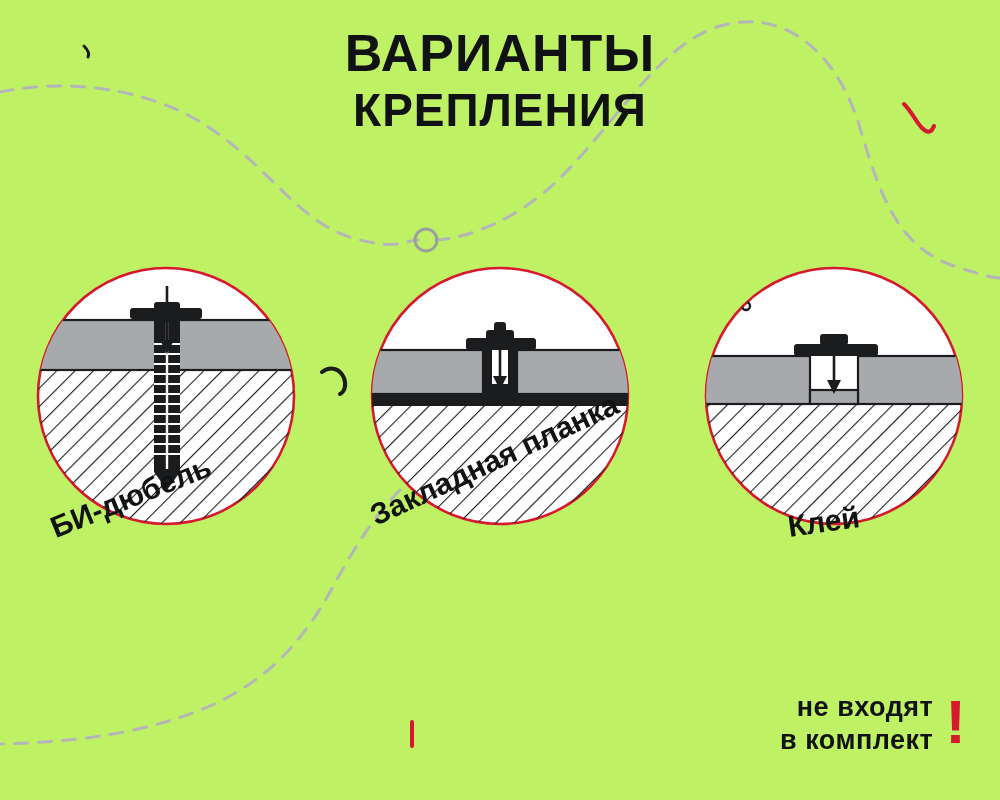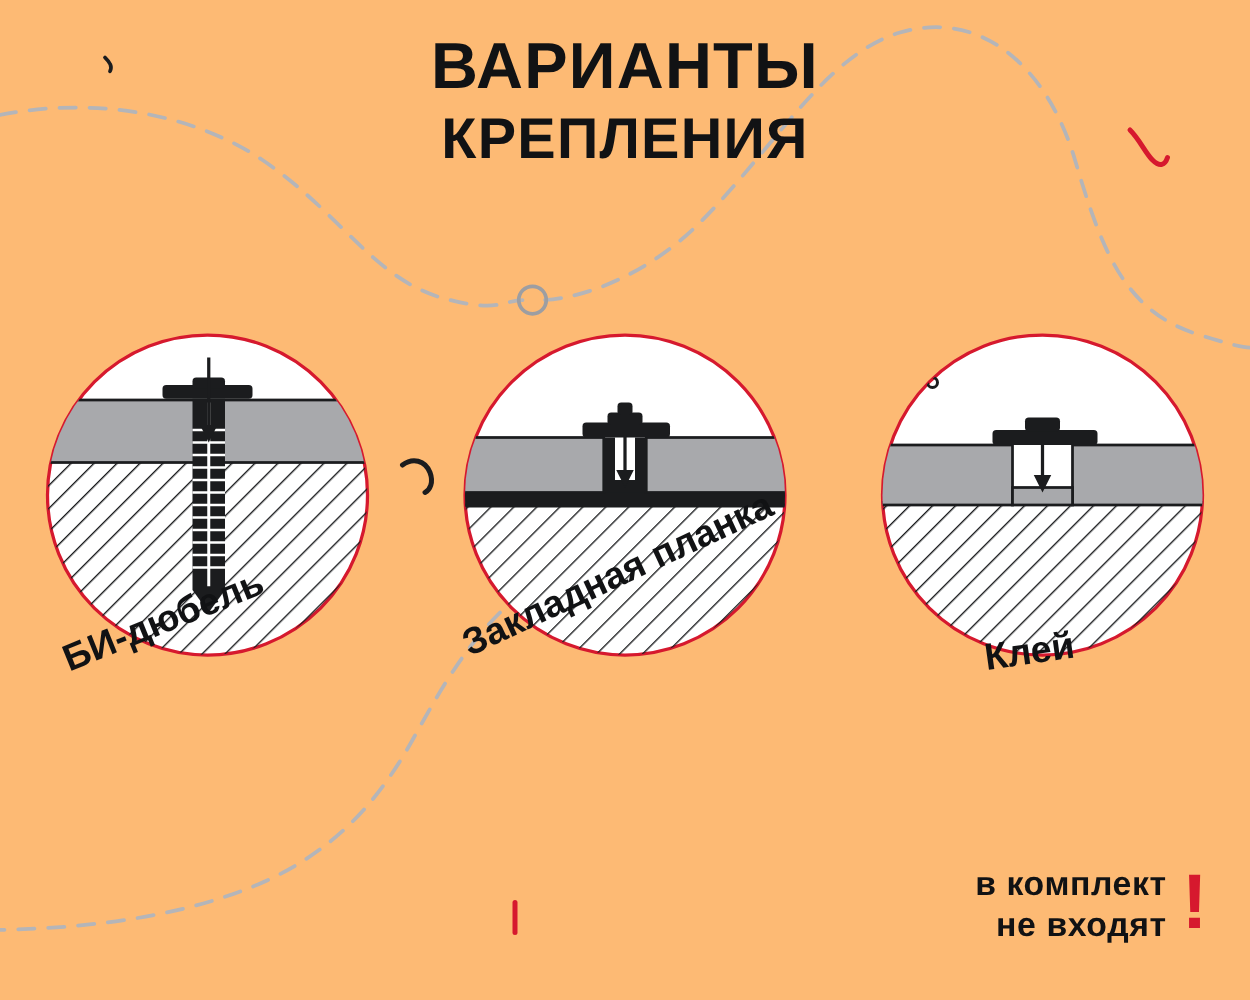--- a/index.html
+++ b/index.html
@@ -7,21 +7,21 @@
     padding: 0;
     background: #ffffff;
   }
   body {
     font-family: "Liberation Sans", sans-serif;
   }
   #page {
     position: relative;
     width: 1000px;
     height: 800px;
-    background: #fdba74;
+    background: #bef264;
     overflow: hidden;
   }
   #bg-svg {
     position: absolute;
     left: 0; top: 0;
     width: 1000px;
     height: 800px;
   }
   
   .title-block {
@@ -246,19 +246,19 @@
         <path d="M125,116 L132,130 L139,116 Z" fill="#1b1c1e"></path>
 
         <circle cx="44" cy="42" r="4" fill="none" stroke="#1b1c1e" stroke-width="2.4"></circle>
       </g>
     </svg>
   </div>
   <div class="node-label label-3">Клей</div>
 
   <div class="footer-note">
     <div class="footer-text">
+      <div>не входят</div>
       <div>в комплект</div>
-      <div>не входят</div>
     </div>
     <div class="excl">!</div>
   </div>
 
 </div>
 
 </body></html>

